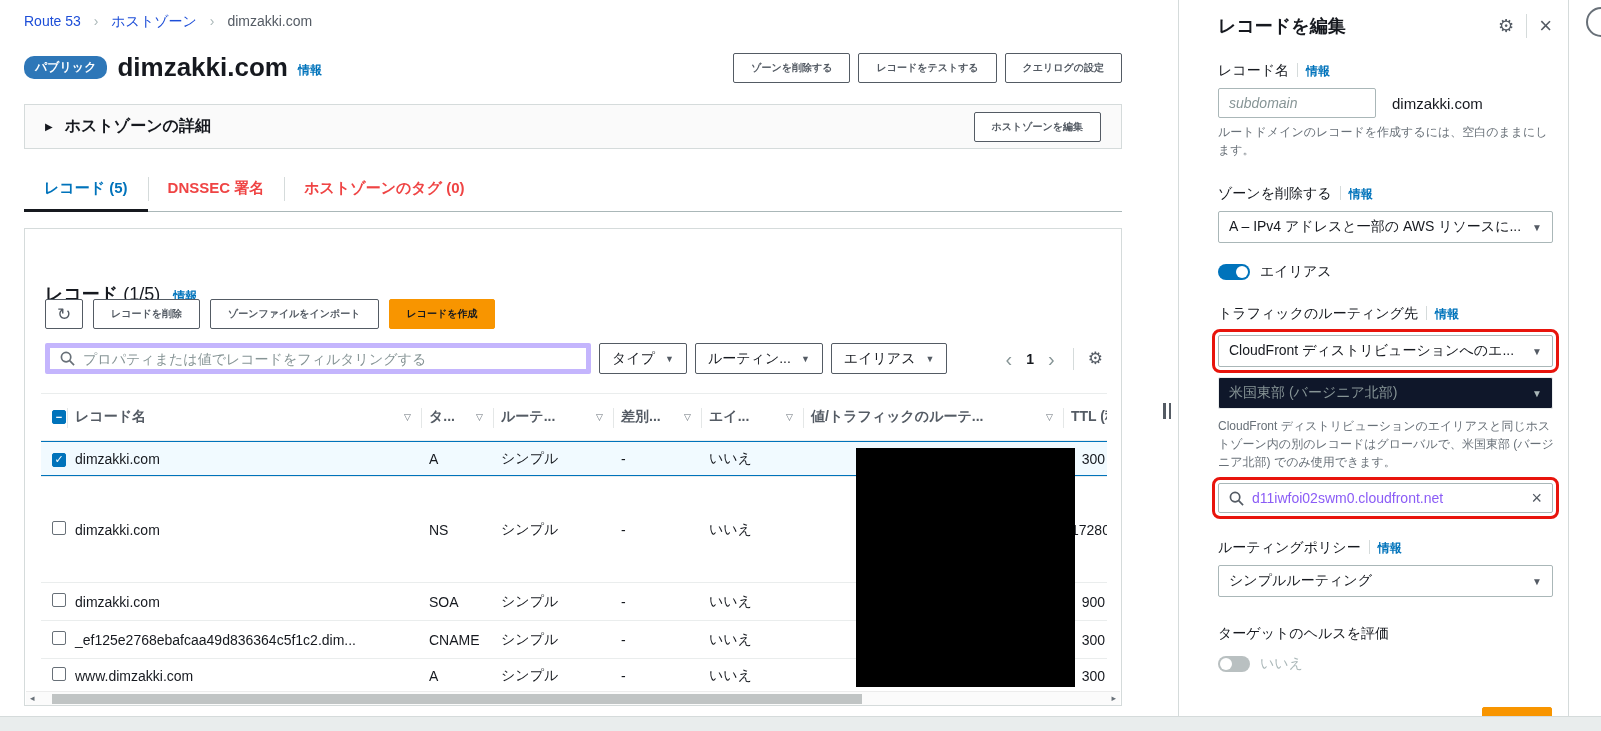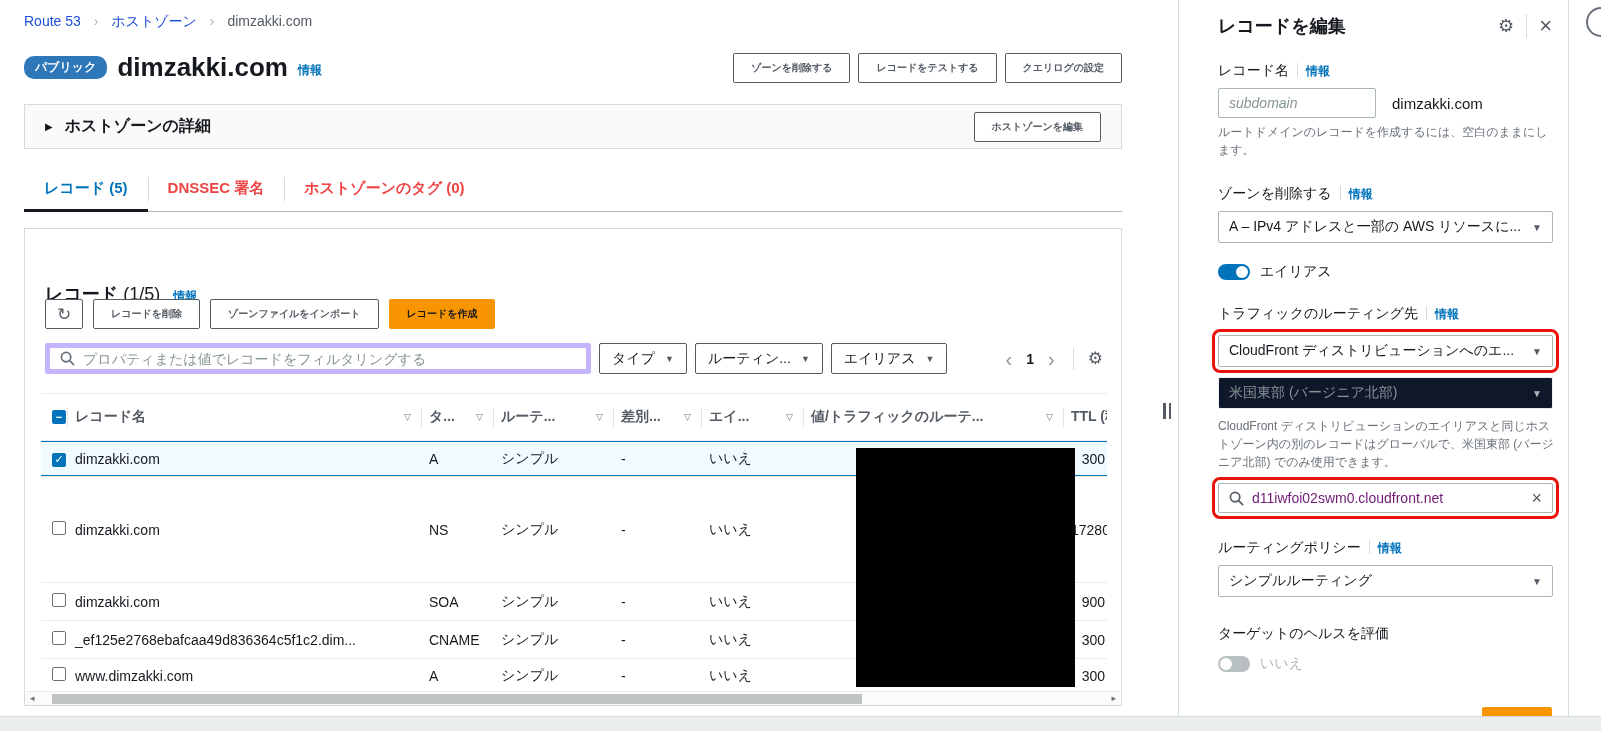--- a/index.html
+++ b/index.html
@@ -118,21 +118,21 @@
   .toggle-row { display:flex; align-items:center; gap:10px; }
   .toggle { position:relative; width:32px; height:16px; border-radius:8px; background:#0073bb; cursor:pointer; flex:none; }
   .toggle::after { content:""; position:absolute; top:2px; width:12px; height:12px; border-radius:50%; background:#fff; }
   .toggle.on::after { right:2px; }
   .toggle.off { background:#b9c0c1; cursor:default; }
   .toggle.off::after { left:2px; }
   .toggle-label { font-size:14px; }
   .toggle-label.muted { color:#aab7b8; }
   .ep-search { display:flex; align-items:center; width:335px; height:30px; border:1px solid #aab7b8; border-radius:2px; padding:0 10px; background:#fff; }
   .ep-search svg { flex:none; margin-right:8px; }
-  .ep-search input { border:none; outline:none; flex:1; font-size:14px; font-family:inherit; color:#701a75; background:transparent; }
+  .ep-search input { border:none; outline:none; flex:1; font-size:14px; font-family:inherit; color:#8b5cf6; background:transparent; }
   .ep-search .clear { font-size:18px; color:#545b64; cursor:pointer; line-height:1; }
   .panel-footer { display:flex; align-items:center; justify-content:flex-end; margin-top:34px; }
   .link-btn { font-size:16px; font-weight:bold; color:#545b64; cursor:pointer; margin-right:26px; }
   .btn.save { height:36px; padding:0 19px; font-size:15px; }
 
   .mt8{margin-top:8px;} .mt10{margin-top:10px;} .mt12{margin-top:12px;}
   .mt20{margin-top:20px;} .mt24{margin-top:24px;} .mt26{margin-top:26px;} .mt28{margin-top:28px;}
   .row-flex { display:flex; align-items:center; }
 
   

